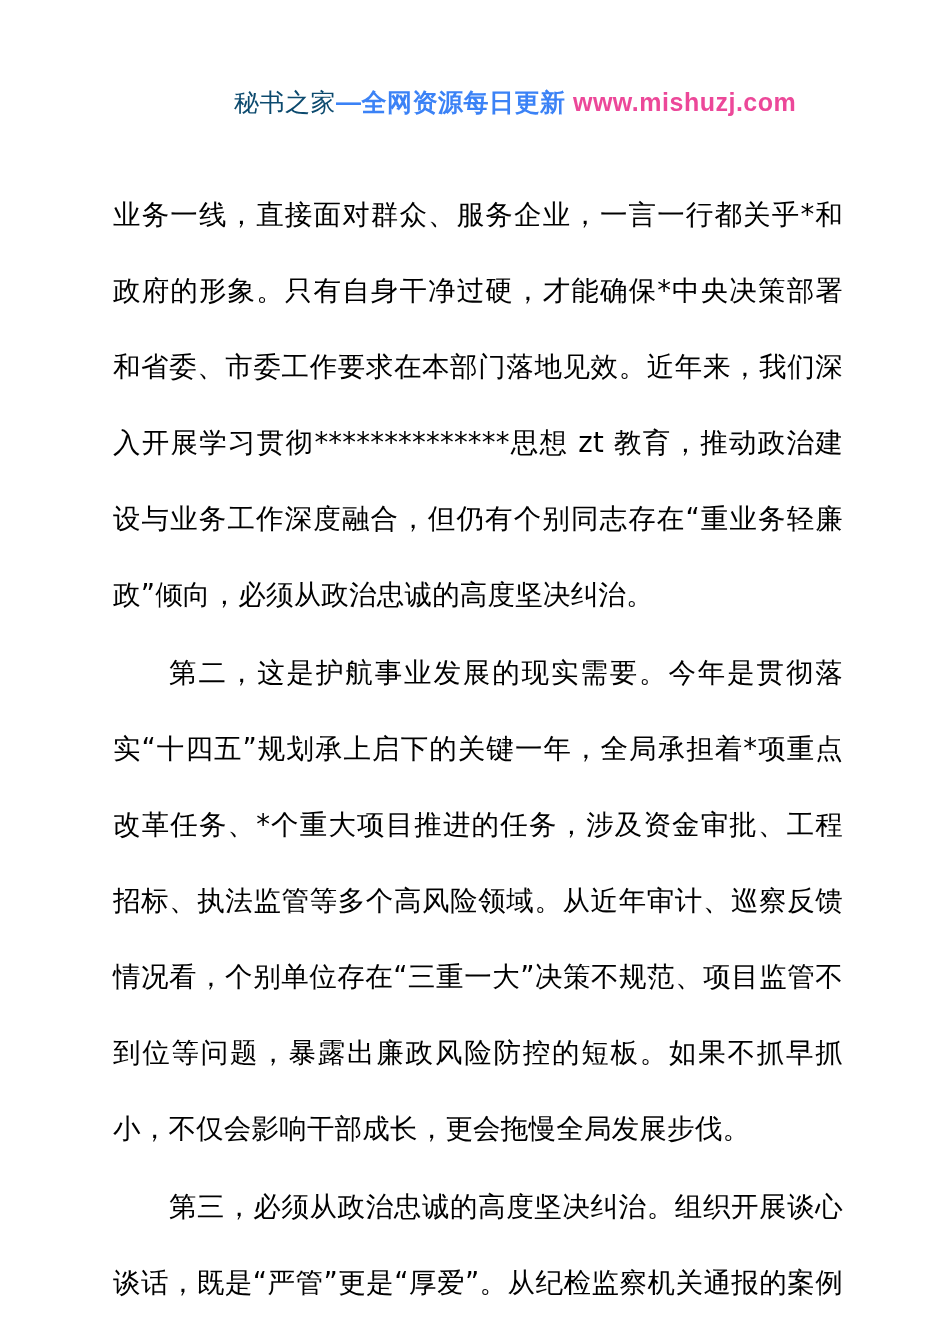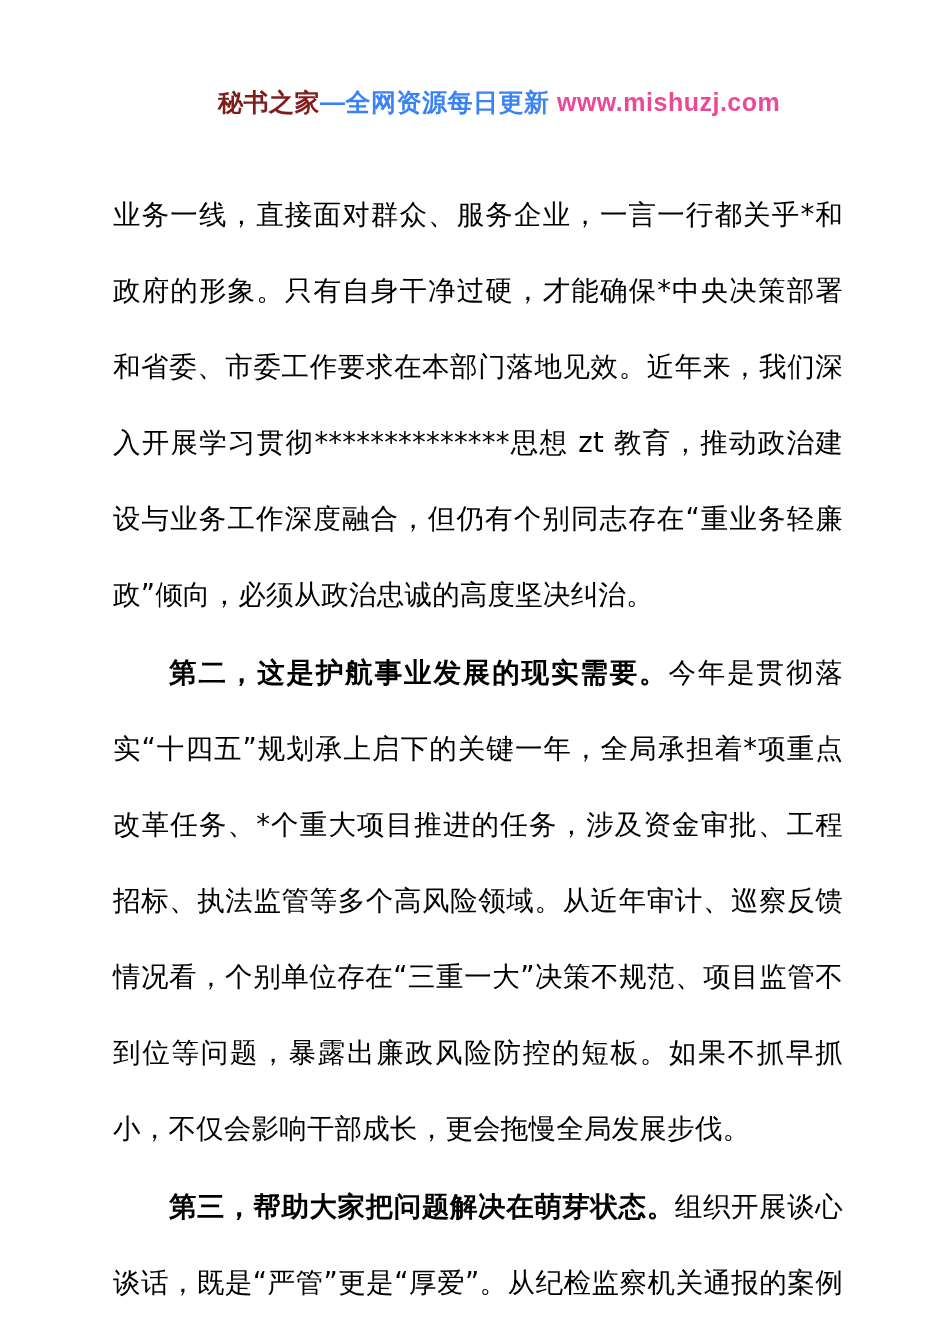--- a/index.html
+++ b/index.html
@@ -25,22 +25,23 @@
   .watermark {
     position: absolute;
     top: 86px;
     left: 218px;
     font-size: 25px;
     font-weight: bold;
     letter-spacing: 0.5px;
     white-space: nowrap;
   }
   .wm-brand {
-    color: #7f1d1d;
-    font-weight: bold;
+    color: #0c4a6e;
+    font-weight: normal;
+    margin-left: 16px;
   }
   .wm-sep {
     color: #3b82f6;
     font-weight: bold;
   }
   .wm-url {
     color: #ec4899;
     font-weight: bold;
   }
   .body-text {
@@ -56,21 +57,21 @@
     text-align: justify;
     text-justify: inter-ideograph;
     letter-spacing: 0.2px;
     font-family: "DejaVu Sans", "Liberation Sans", sans-serif;
     font-weight: 500;
   }
   p.indent {
     text-indent: 56px;
   }
   .lead {
-    font-weight: bold;
+    font-weight: normal;
   }
 </style>
 </head>
 <body>
 
 <div class="page">
 
   <div class="watermark">
     <span class="wm-brand">秘书之家</span><span class="wm-sep">—全网资源每日更新 </span><span class="wm-url">www.mishuzj.com</span>
   </div>
@@ -79,19 +80,19 @@
 
     <p class="para">
       <span>业务一线，直接面对群众、服务企业，一言一行都关乎*和政府的形象。只有自身干净过硬，才能确保*中央决策部署和省委、市委工作要求在本部门落地见效。近年来，我们深入开展学习贯彻**************思想 zt 教育，推动政治建设与业务工作深度融合，但仍有个别同志存在“重业务轻廉政”倾向，必须从政治忠诚的高度坚决纠治。</span>
     </p>
 
     <p class="para indent">
       <span class="lead">第二，这是护航事业发展的现实需要。</span><span>今年是贯彻落实“十四五”规划承上启下的关键一年，全局承担着*项重点改革任务、*个重大项目推进的任务，涉及资金审批、工程招标、执法监管等多个高风险领域。从近年审计、巡察反馈情况看，个别单位存在“三重一大”决策不规范、项目监管不到位等问题，暴露出廉政风险防控的短板。如果不抓早抓小，不仅会影响干部成长，更会拖慢全局发展步伐。</span>
     </p>
 
     <p class="para indent">
-      <span class="lead">第三，帮助大家把问题解决在萌芽状态。</span><span>组织开展谈心谈话，既是“严管”更是“厚爱”。从纪检监察机关通报的案例看，许多干部违纪违法都是从“小错”“小节”开始，逐步滑向深渊。今天把大家召集起来，就是要通过“咬耳扯袖”，帮助大家把问题解决在萌芽状态，避免“温水煮青蛙”，切实守护好干部的政治生命。</span>
+      <span class="lead">第三，必须从政治忠诚的高度坚决纠治。</span><span>组织开展谈心谈话，既是“严管”更是“厚爱”。从纪检监察机关通报的案例看，许多干部违纪违法都是从“小错”“小节”开始，逐步滑向深渊。今天把大家召集起来，就是要通过“咬耳扯袖”，帮助大家把问题解决在萌芽状态，避免“温水煮青蛙”，切实守护好干部的政治生命。</span>
     </p>
 
 
   </div>
 
 </div>
 
 </body></html>

